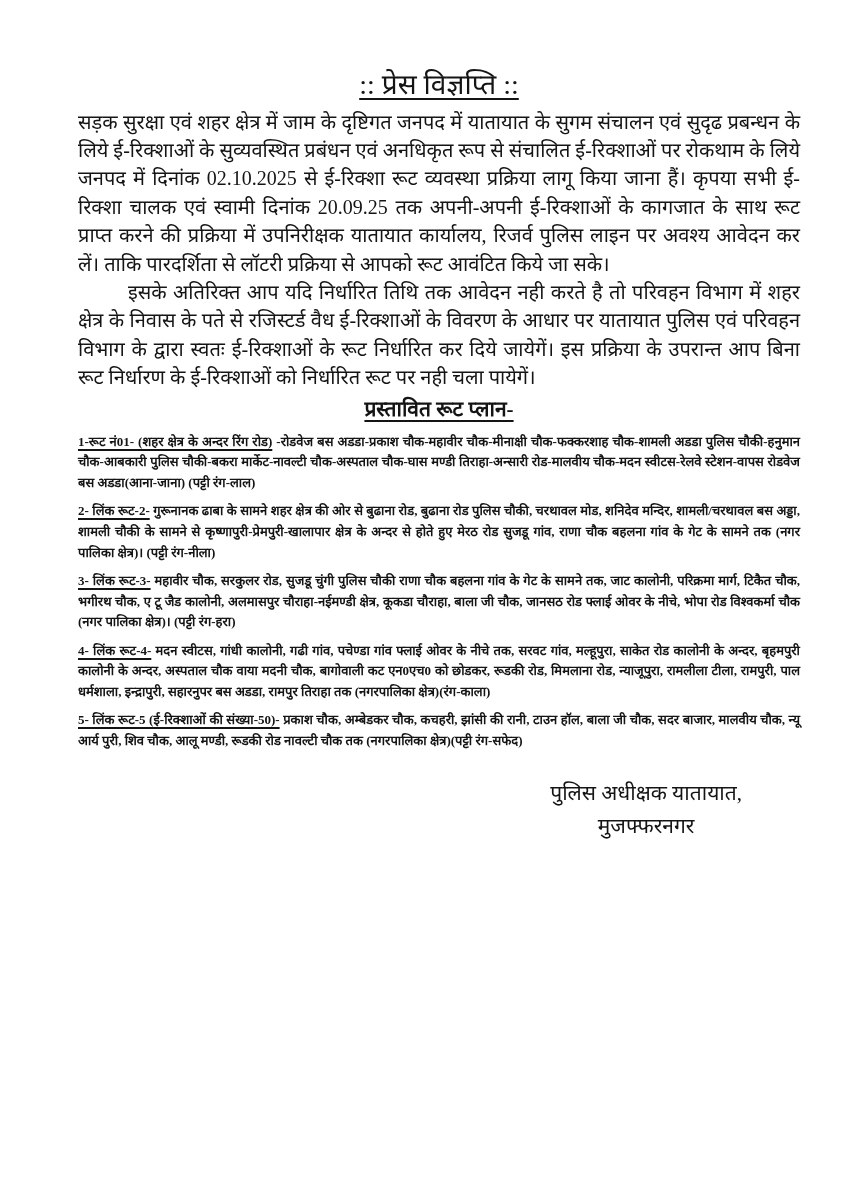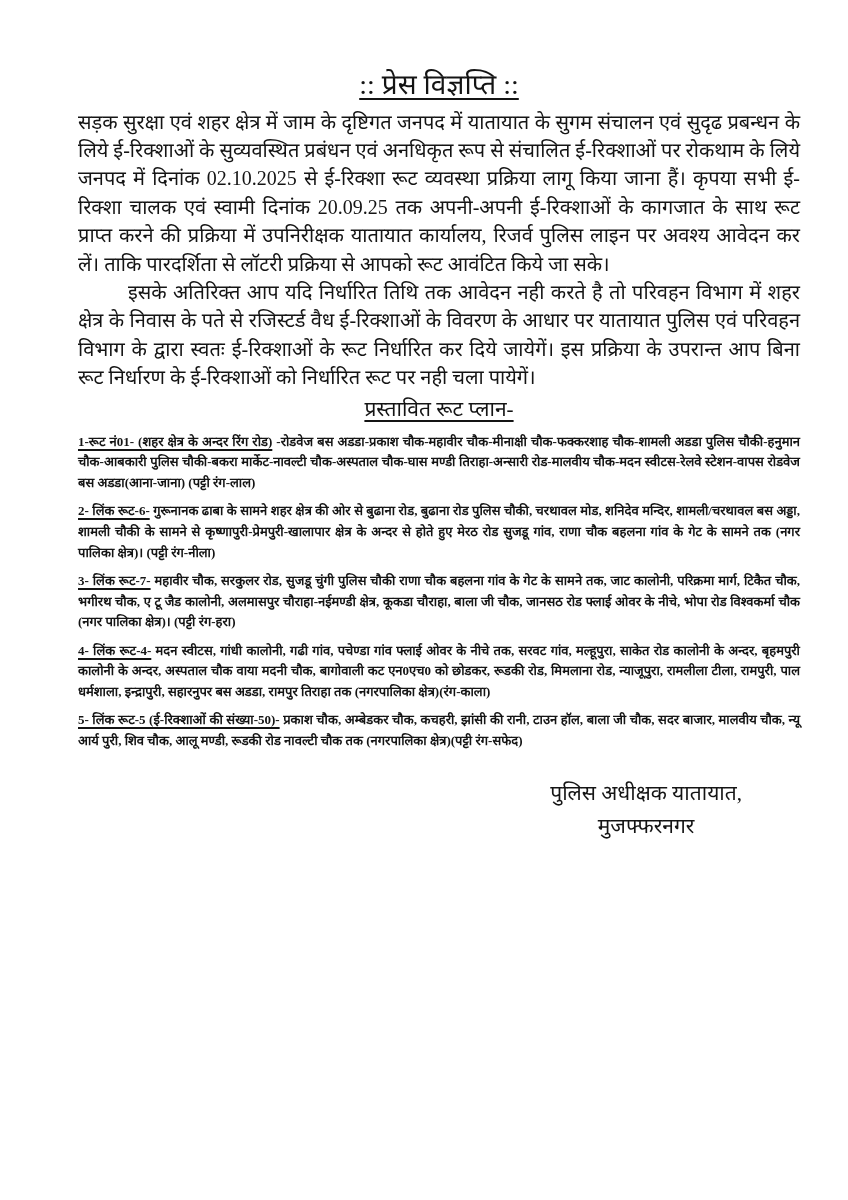--- a/index.html
+++ b/index.html
@@ -34,21 +34,21 @@
   .para {
     font-size: 20px;
     line-height: 1.42;
     text-align: justify;
   }
   .para-first { margin-top: 6px; }
   .para-indent { text-indent: 50px; }
   .section-heading {
     text-align: center;
     font-size: 21px;
-    font-weight: normal;
+    font-weight: bold;
     margin-top: 3px;
     line-height: 1.4;
   }
   .route {
     font-size: 13px;
     line-height: 1.58;
     text-align: justify;
     margin-top: 8px;
     font-weight: bold;
   }
@@ -85,25 +85,25 @@
 
     <div class="section-heading">
       <span class="u-line">प्रस्तावित रूट प्लान-</span>
     </div>
 
     <p class="route">
       <span class="route-heading">1-रूट नं01- (शहर क्षेत्र के अन्दर रिंग रोड)</span><span> -रोडवेज बस अडडा-प्रकाश चौक-महावीर चौक-मीनाक्षी चौक-फक्करशाह चौक-शामली अडडा पुलिस चौकी-हनुमान चौक-आबकारी पुलिस चौकी-बकरा मार्केट-नावल्टी चौक-अस्पताल चौक-घास मण्डी तिराहा-अन्सारी रोड-मालवीय चौक-मदन स्वीटस-रेलवे स्टेशन-वापस रोडवेज बस अडडा(आना-जाना) (पट्टी रंग-लाल)</span>
     </p>
 
     <p class="route">
-      <span class="route-heading">2- लिंक रूट-6-</span><span> गुरूनानक ढाबा के सामने शहर क्षेत्र की ओर से बुढाना रोड, बुढाना रोड पुलिस चौकी, चरथावल मोड, शनिदेव मन्दिर, शामली/चरथावल बस अड्डा, शामली चौकी के सामने से कृष्णापुरी-प्रेमपुरी-खालापार क्षेत्र के अन्दर से होते हुए मेरठ रोड सुजडू गांव, राणा चौक बहलना गांव के गेट के सामने तक (नगर पालिका क्षेत्र)। (पट्टी रंग-नीला)</span>
+      <span class="route-heading">2- लिंक रूट-2-</span><span> गुरूनानक ढाबा के सामने शहर क्षेत्र की ओर से बुढाना रोड, बुढाना रोड पुलिस चौकी, चरथावल मोड, शनिदेव मन्दिर, शामली/चरथावल बस अड्डा, शामली चौकी के सामने से कृष्णापुरी-प्रेमपुरी-खालापार क्षेत्र के अन्दर से होते हुए मेरठ रोड सुजडू गांव, राणा चौक बहलना गांव के गेट के सामने तक (नगर पालिका क्षेत्र)। (पट्टी रंग-नीला)</span>
     </p>
 
     <p class="route">
-      <span class="route-heading">3- लिंक रूट-7-</span><span> महावीर चौक, सरकुलर रोड, सुजडू चुंगी पुलिस चौकी राणा चौक बहलना गांव के गेट के सामने तक, जाट कालोनी, परिक्रमा मार्ग, टिकैत चौक, भगीरथ चौक, ए टू जैड कालोनी, अलमासपुर चौराहा-नईमण्डी क्षेत्र, कूकडा चौराहा, बाला जी चौक, जानसठ रोड फ्लाई ओवर के नीचे, भोपा रोड विश्वकर्मा चौक (नगर पालिका क्षेत्र)। (पट्टी रंग-हरा)</span>
+      <span class="route-heading">3- लिंक रूट-3-</span><span> महावीर चौक, सरकुलर रोड, सुजडू चुंगी पुलिस चौकी राणा चौक बहलना गांव के गेट के सामने तक, जाट कालोनी, परिक्रमा मार्ग, टिकैत चौक, भगीरथ चौक, ए टू जैड कालोनी, अलमासपुर चौराहा-नईमण्डी क्षेत्र, कूकडा चौराहा, बाला जी चौक, जानसठ रोड फ्लाई ओवर के नीचे, भोपा रोड विश्वकर्मा चौक (नगर पालिका क्षेत्र)। (पट्टी रंग-हरा)</span>
     </p>
 
     <p class="route">
       <span class="route-heading">4- लिंक रूट-4-</span><span> मदन स्वीटस, गांधी कालोनी, गढी गांव, पचेण्डा गांव फ्लाई ओवर के नीचे तक, सरवट गांव, मल्हूपुरा, साकेत रोड कालोनी के अन्दर, बृहमपुरी कालोनी के अन्दर, अस्पताल चौक वाया मदनी चौक, बागोवाली कट एन0एच0 को छोडकर, रूडकी रोड, मिमलाना रोड, न्याजूपुरा, रामलीला टीला, रामपुरी, पाल धर्मशाला, इन्द्रापुरी, सहारनुपर बस अडडा, रामपुर तिराहा तक (नगरपालिका क्षेत्र)(रंग-काला)</span>
     </p>
 
     <p class="route">
       <span class="route-heading">5- लिंक रूट-5 (ई-रिक्शाओं की संख्या-50)-</span><span> प्रकाश चौक, अम्बेडकर चौक, कचहरी, झांसी की रानी, टाउन हॉल, बाला जी चौक, सदर बाजार, मालवीय चौक, न्यू आर्य पुरी, शिव चौक, आलू मण्डी, रूडकी रोड नावल्टी चौक तक (नगरपालिका क्षेत्र)(पट्टी रंग-सफेद)</span>
     </p>
 

